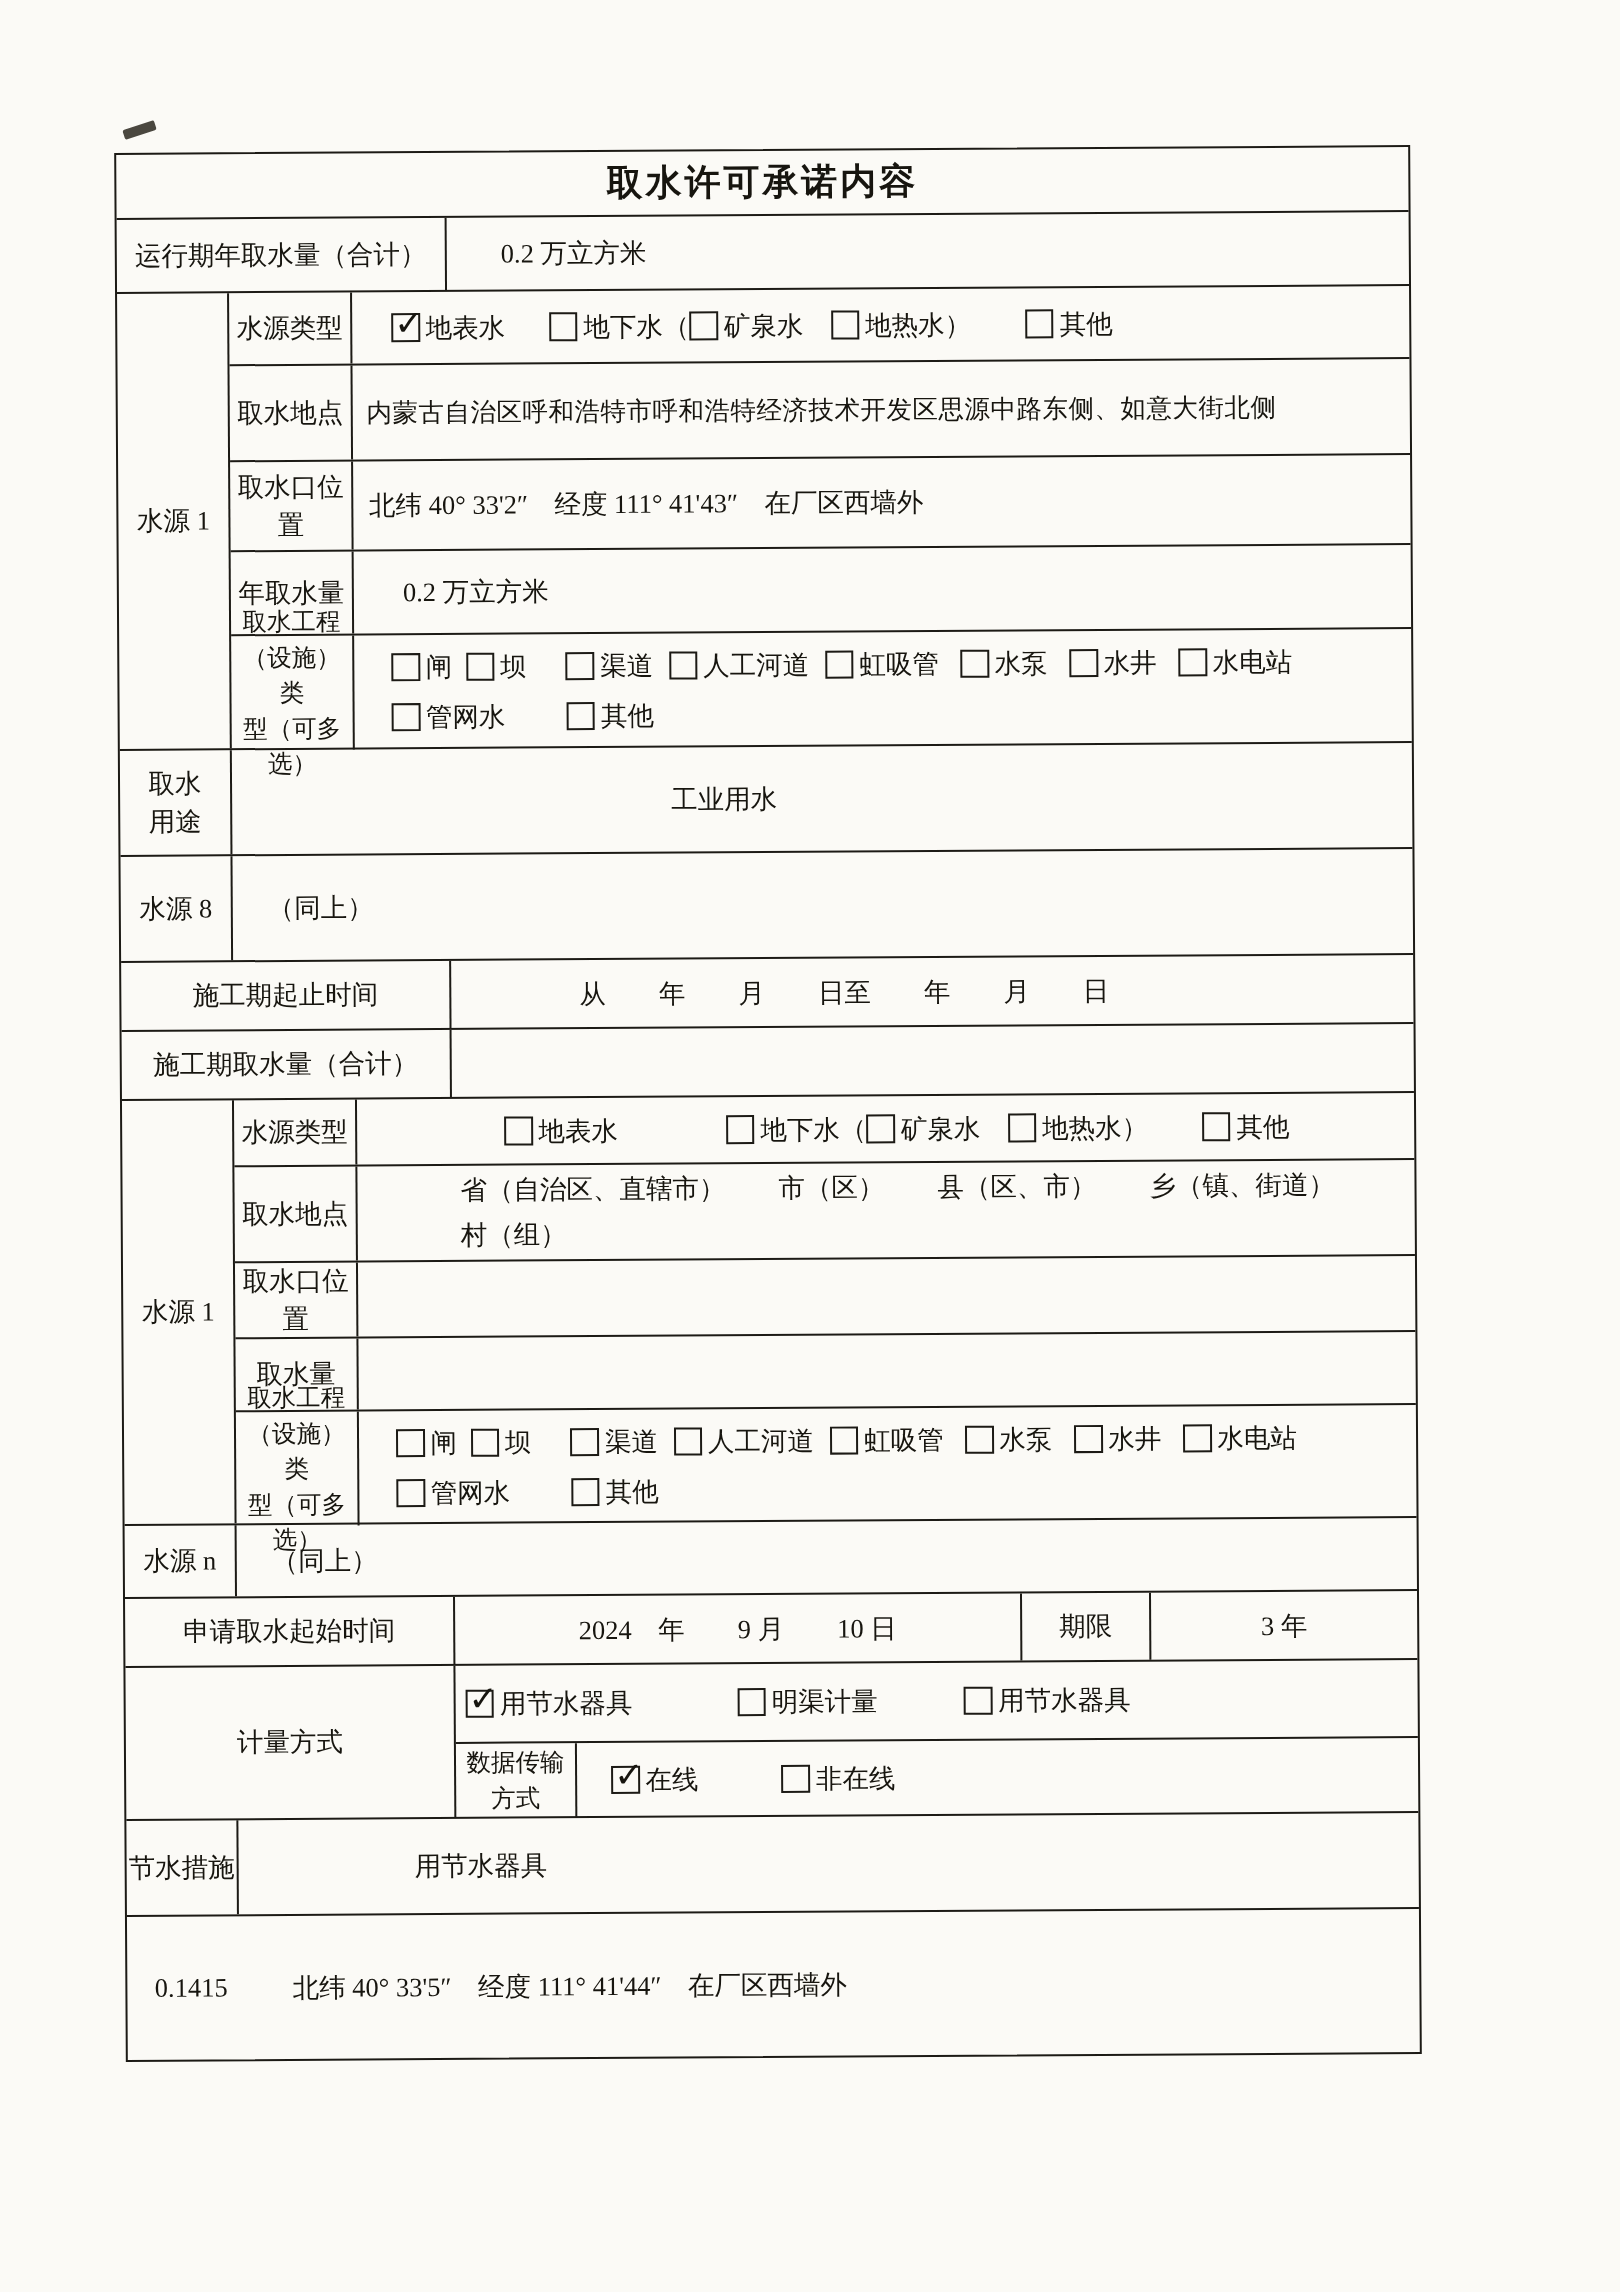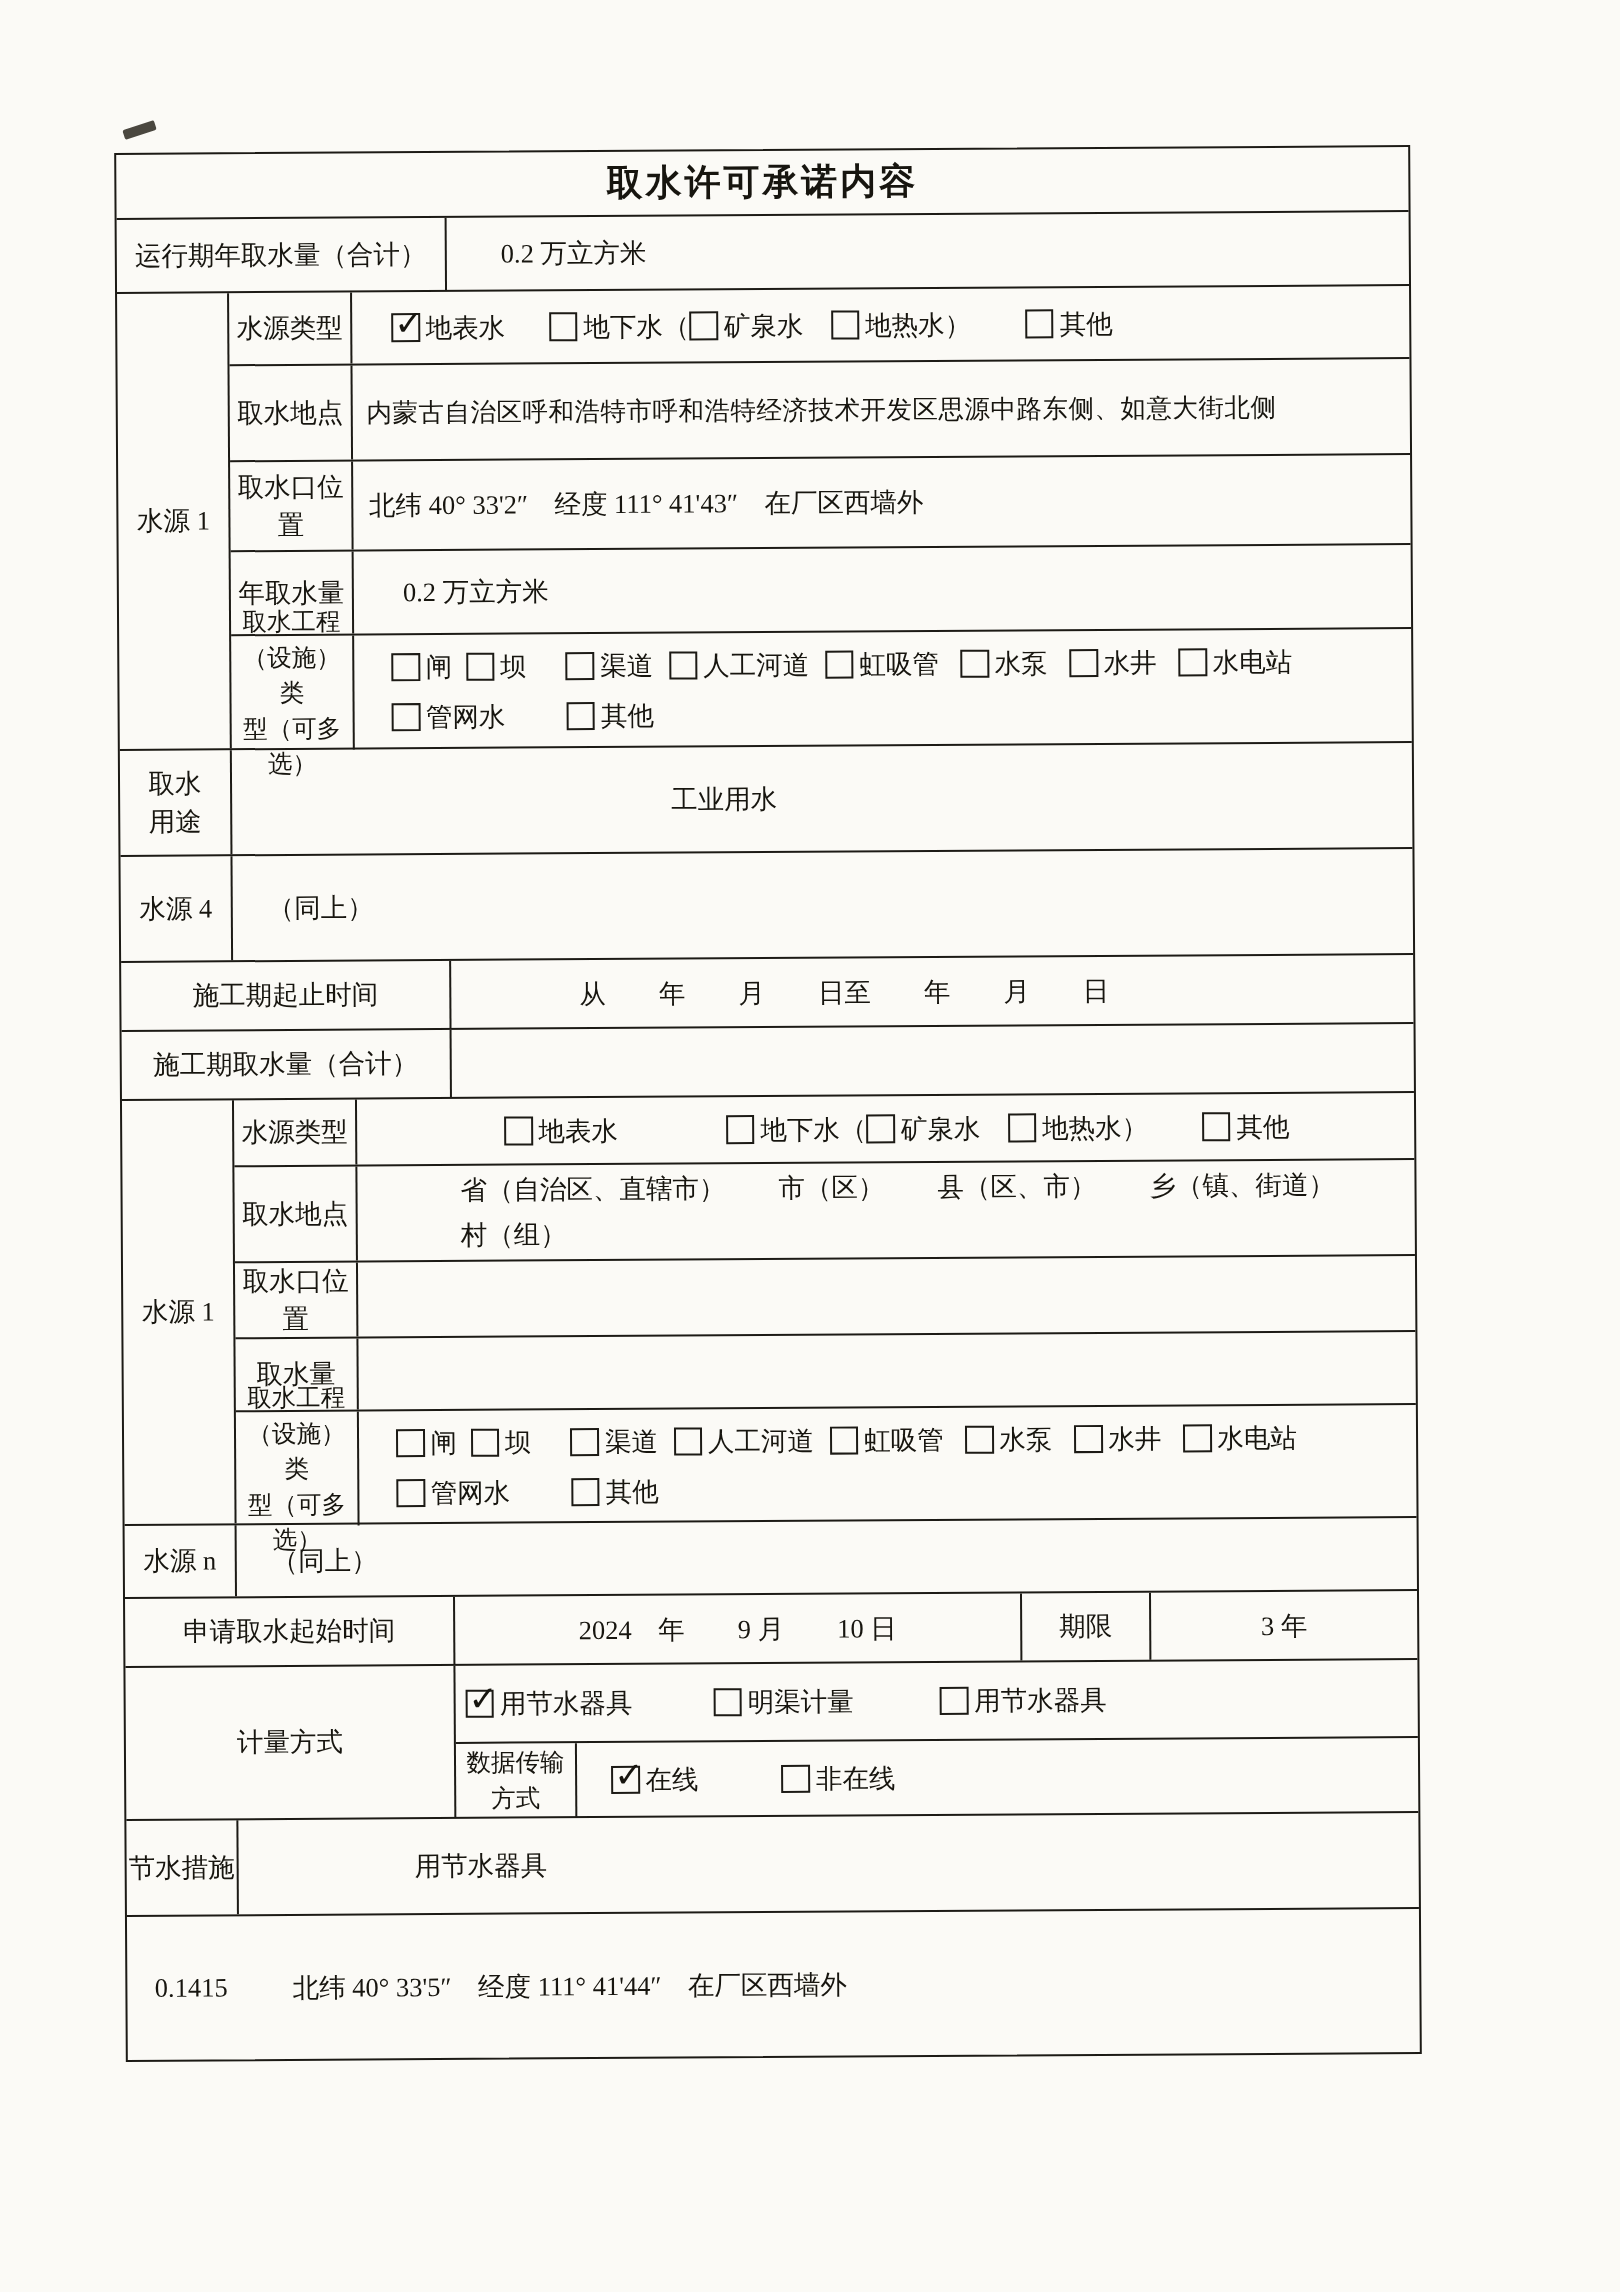--- a/index.html
+++ b/index.html
@@ -157,21 +157,21 @@
     </div>
   </div>
 
   <div class="row" style="height:106px">
     <div class="cell lbl w112">取水
 用途</div>
     <div class="cell grow center" style="padding-right:196px">工业用水</div>
   </div>
 
   <div class="row" style="height:106px">
-    <div class="cell lbl w112">水源 4</div>
+    <div class="cell lbl w112">水源 8</div>
     <div class="cell grow" style="padding-left:35px">（同上）</div>
   </div>
 
   <div class="row" style="height:69px">
     <div class="cell lbl w335">施工期起止时间</div>
     <div class="cell grow center pre" style="padding-right:176px">从　　年　　月　　日至　　年　　月　　日</div>
   </div>
 
   <div class="row" style="height:69px">
     <div class="cell lbl w335">施工期取水量（合计）</div>
@@ -286,21 +286,21 @@
 
   <div class="row" style="height:153px">
     <div class="cell lbl w335">计量方式</div>
     <div class="stack">
       <div class="srow" style="height:76px">
         <div class="cell grow ckline" style="padding-left:9.8px">
             <span class="ck" style="margin-left: 0px;">
               <span class="box checked"></span>
               <span>用节水器具</span>
             </span>
-            <span class="ck" style="margin-left: 81px; align-items: center;">
+            <span class="ck" style="margin-left: 105px; align-items: center;">
               <span class="box"></span>
               <span>明渠计量</span>
             </span>
             <span class="ck" style="margin-left: 86px;">
               <span class="box"></span>
               <span>用节水器具</span>
             </span>
           </div>
       </div>
       <div class="srow" style="height:76px">

